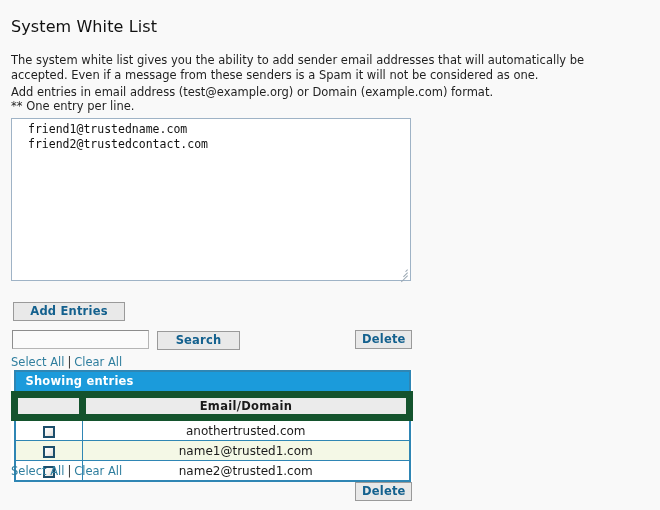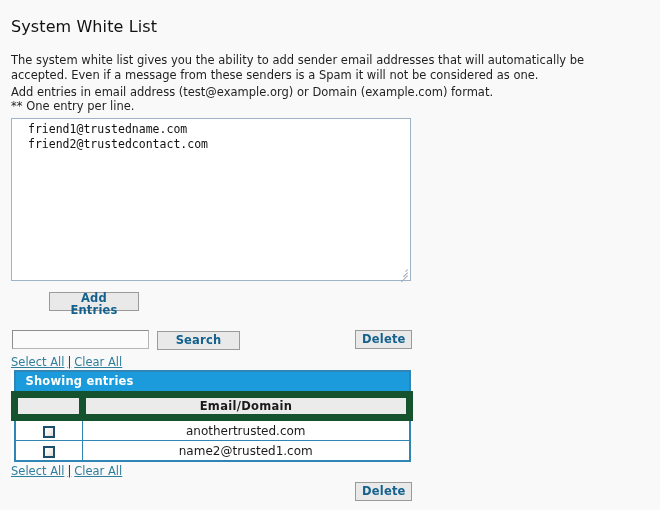--- a/index.html
+++ b/index.html
@@ -108,24 +108,23 @@
     border-radius: 0;
     box-sizing: border-box;
     padding: 0 6px;
     cursor: pointer;
     letter-spacing: 0.2px;
     line-height: 1;
     text-align: center;
   }
   .btn-add-entries {
     left: 13px;
-    top: 292px;
-    width: 90px;
-    height: 19px;
-    margin-left: 36px;
+    top: 302px;
+    width: 112px;
+    height: 19px;
   }
   .btn-search {
     left: 157px;
     top: 331px;
     width: 83px;
     height: 19px;
   }
   .btn-delete-top {
     left: 355px;
     top: 330px;
@@ -157,21 +156,20 @@
     color: #111;
     outline: none;
   }
 
   
   .link-row {
     position: absolute;
     font-size: 11.5px;
     color: #2f7e9e;
     white-space: nowrap;
-    text-decoration: underline;
   }
   .link-row-top { left: 11px; top: 355px; }
   .link-row-bottom { left: 11px; top: 464px; }
   .link-row a {
     color: #2f7e9e;
     text-decoration: none;
     cursor: pointer;
   }
   .link-sep {
     color: #333333;
@@ -289,20 +287,26 @@
         <th class="col-email">Email/Domain</th>
       </tr>
 
       <tr class="row-odd">
         <td class="cell-check">
           <span class="row-check"></span>
         </td>
         <td class="cell-email">anothertrusted.com</td>
       </tr>
 
+      <tr class="row-even">
+        <td class="cell-check">
+          <span class="row-check"></span>
+        </td>
+        <td class="cell-email">name1@trusted1.com</td>
+      </tr>
 
       <tr class="row-odd">
         <td class="cell-check">
           <span class="row-check"></span>
         </td>
         <td class="cell-email">name2@trusted1.com</td>
       </tr>
     </tbody>
   </table>
 

